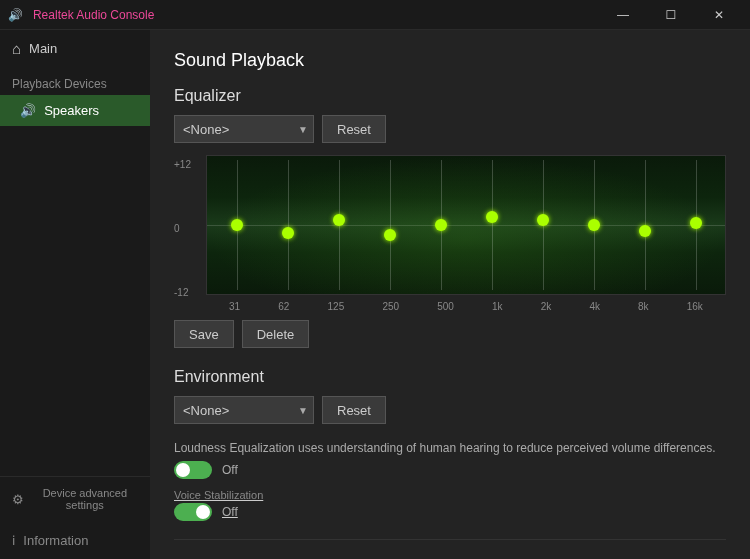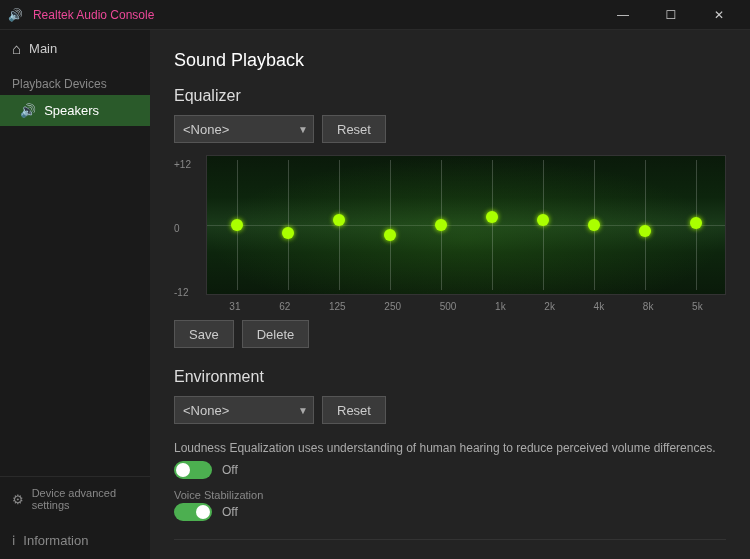--- a/index.html
+++ b/index.html
@@ -276,21 +276,21 @@
       <span>Main</span>
     </div>
     <div class="sidebar-section-label">Playback Devices</div>
     <div class="sidebar-item active">
       <span style="font-size:13px; color:#7fc77f;">🔊</span>
       <span style="color:#ffffff;">Speakers</span>
     </div>
     <div class="sidebar-bottom">
       <div class="sidebar-bottom-item">
         <span>⚙</span>
-        <span style="font-size:11px;">Device advanced settings</span>
+        <span style="font-size:11px;text-align:center;">Device advanced settings</span>
       </div>
       <div class="sidebar-bottom-item">
         <span>ℹ</span>
         <span>Information</span>
       </div>
     </div>
   </div>
 
   <div class="main-content">
 
@@ -368,21 +368,21 @@
         <div style="display:flex;justify-content:space-around;padding:2px 4px 8px;font-size:10px;color:#888;">
           <span>31</span>
           <span>62</span>
           <span>125</span>
           <span>250</span>
           <span>500</span>
           <span>1k</span>
           <span>2k</span>
           <span>4k</span>
           <span>8k</span>
-          <span>5k</span>
+          <span>16k</span>
         </div>
       </div>
     </div>
 
     <div class="eq-save-delete-row">
       <button class="btn">Save</button>
       <button class="btn">Delete</button>
     </div>
 
     <div class="env-section">
@@ -401,21 +401,21 @@
     <div style="margin-bottom:10px;">
       <div class="toggle-label-text">Loudness Equalization uses understanding of human hearing to reduce perceived volume differences.</div>
       <div class="toggle-row">
         <div class="toggle-switch off">
           <div class="toggle-knob"></div>
         </div>
         <span class="toggle-status">Off</span>
       </div>
     </div>
 
-    <div style="margin-bottom:18px;">
+    <div style="margin-bottom:18px;text-decoration:underline;">
       <div class="vdst-label">Voice Stabilization</div>
       <div class="toggle-row">
         <div class="toggle-switch" style="background:#4CAF50;">
           <div class="toggle-knob" style="left:22px;"></div>
         </div>
         <span class="toggle-status">Off</span>
       </div>
     </div>
 
     <hr class="section-divider">

